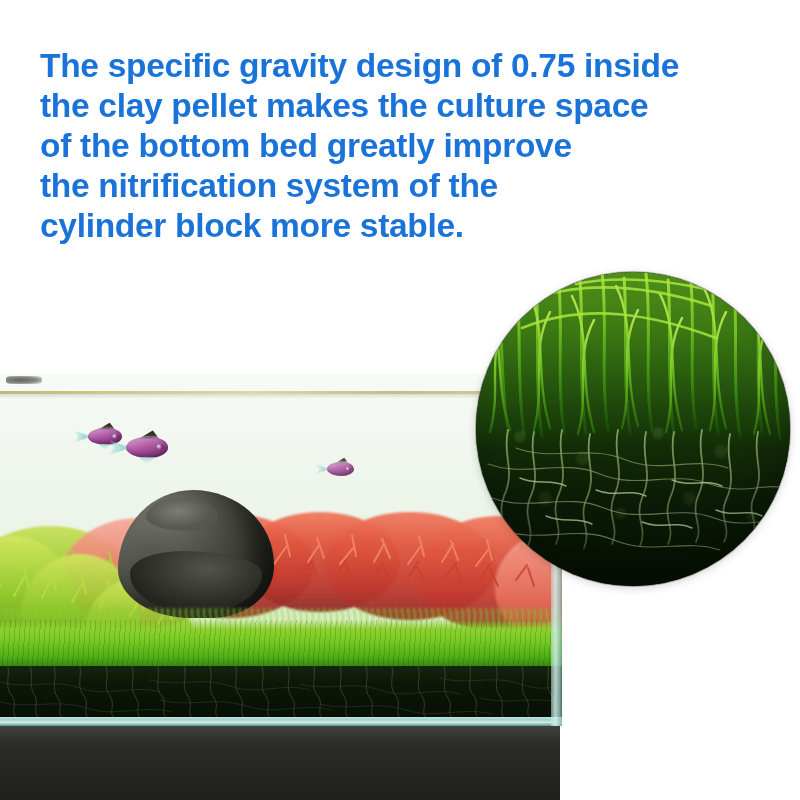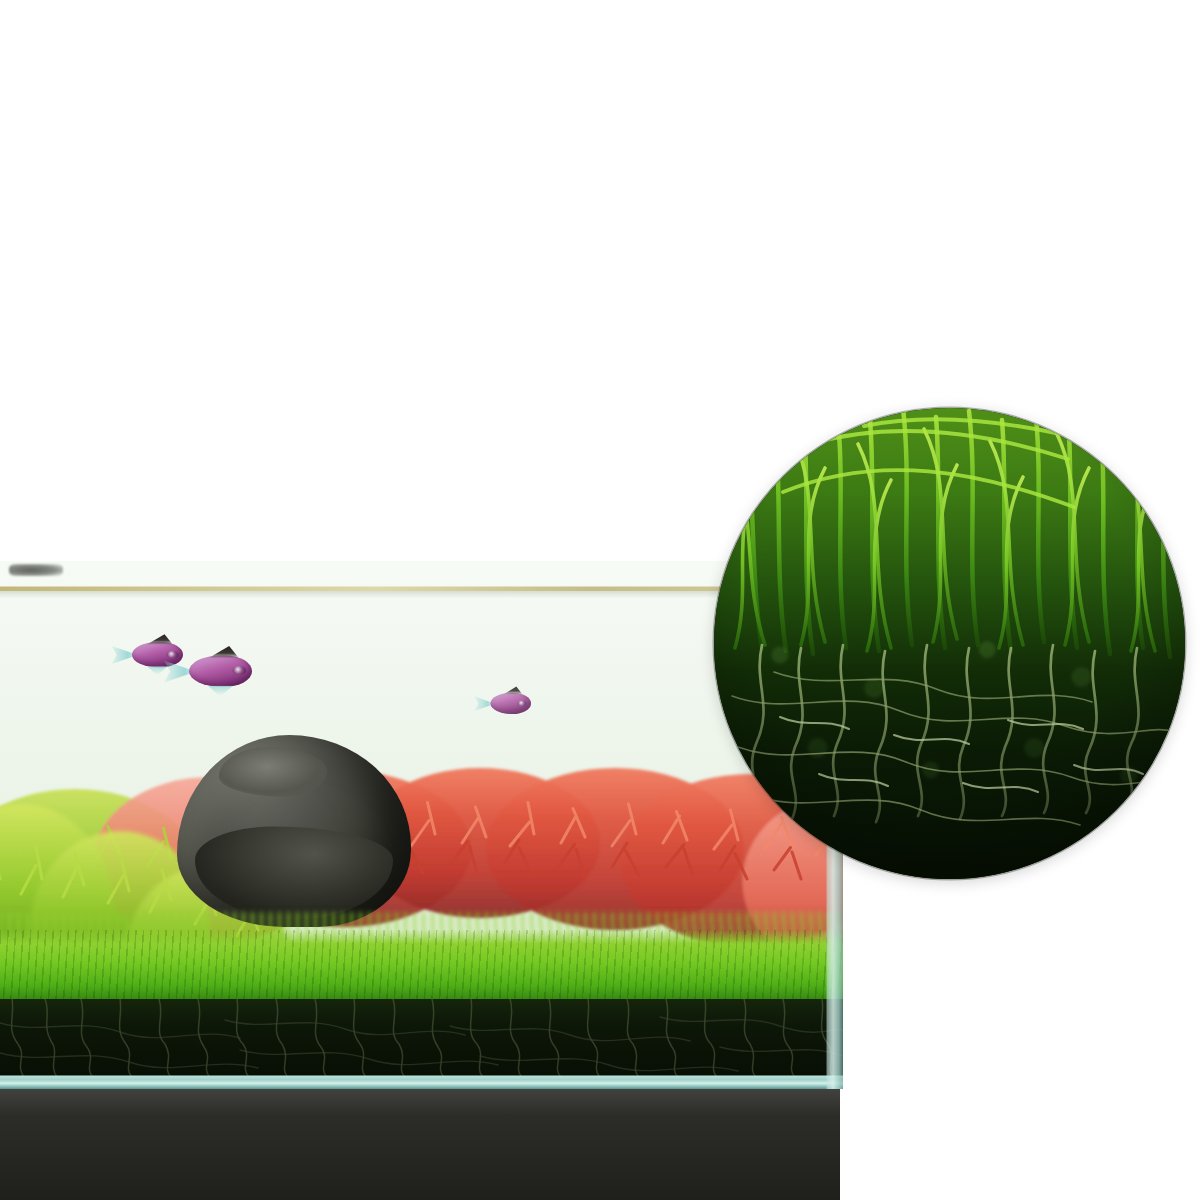--- a/index.html
+++ b/index.html
@@ -349,20 +349,25 @@
     border-radius: 50%;
     background: radial-gradient(circle at 48% 40%, rgba(0,0,0,0) 52%, rgba(0,0,0,.45) 100%);
     pointer-events: none;
   }
 </style>
 </head>
 <body>
 
 <div id="page">
 
+  <div id="headline">The specific gravity design of 0.75 inside
+the clay pellet makes the culture space
+of the bottom bed greatly improve
+the nitrification system of the
+cylinder block more stable.</div>
 
   <div id="aquarium-photo">
 
     <div class="tank-glass">
 
       <div class="tank-water"></div>
       <div class="light-fixture"></div>
       <div class="tank-rim"></div>
       <div class="tank-rim-shadow"></div>
 

